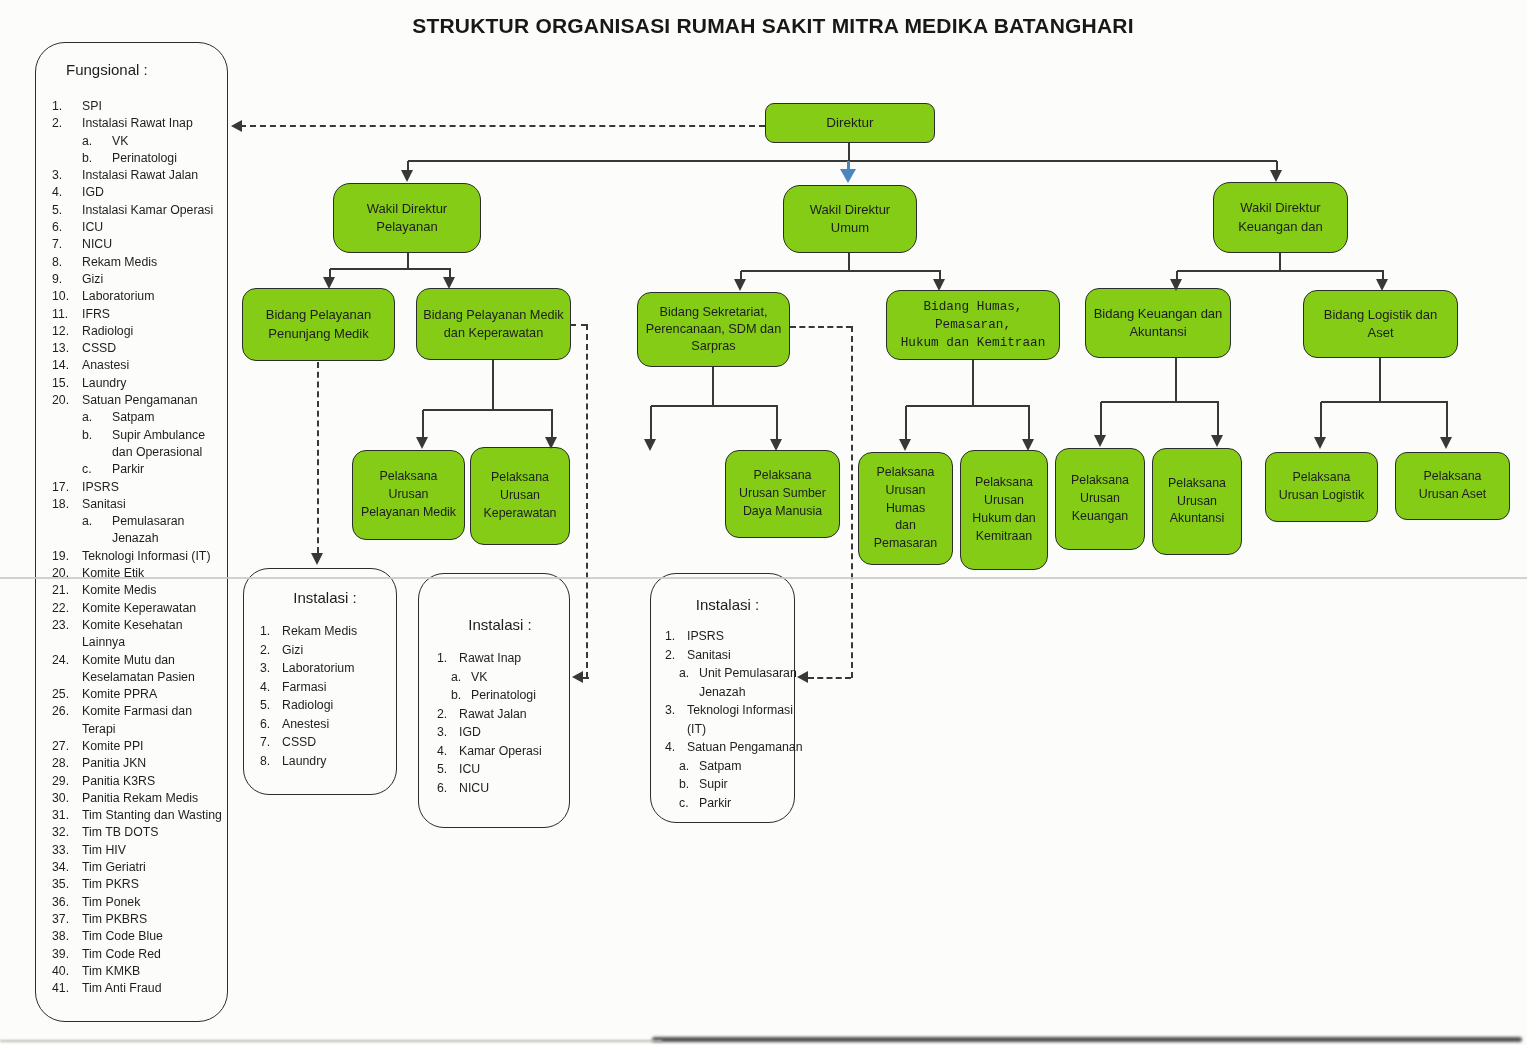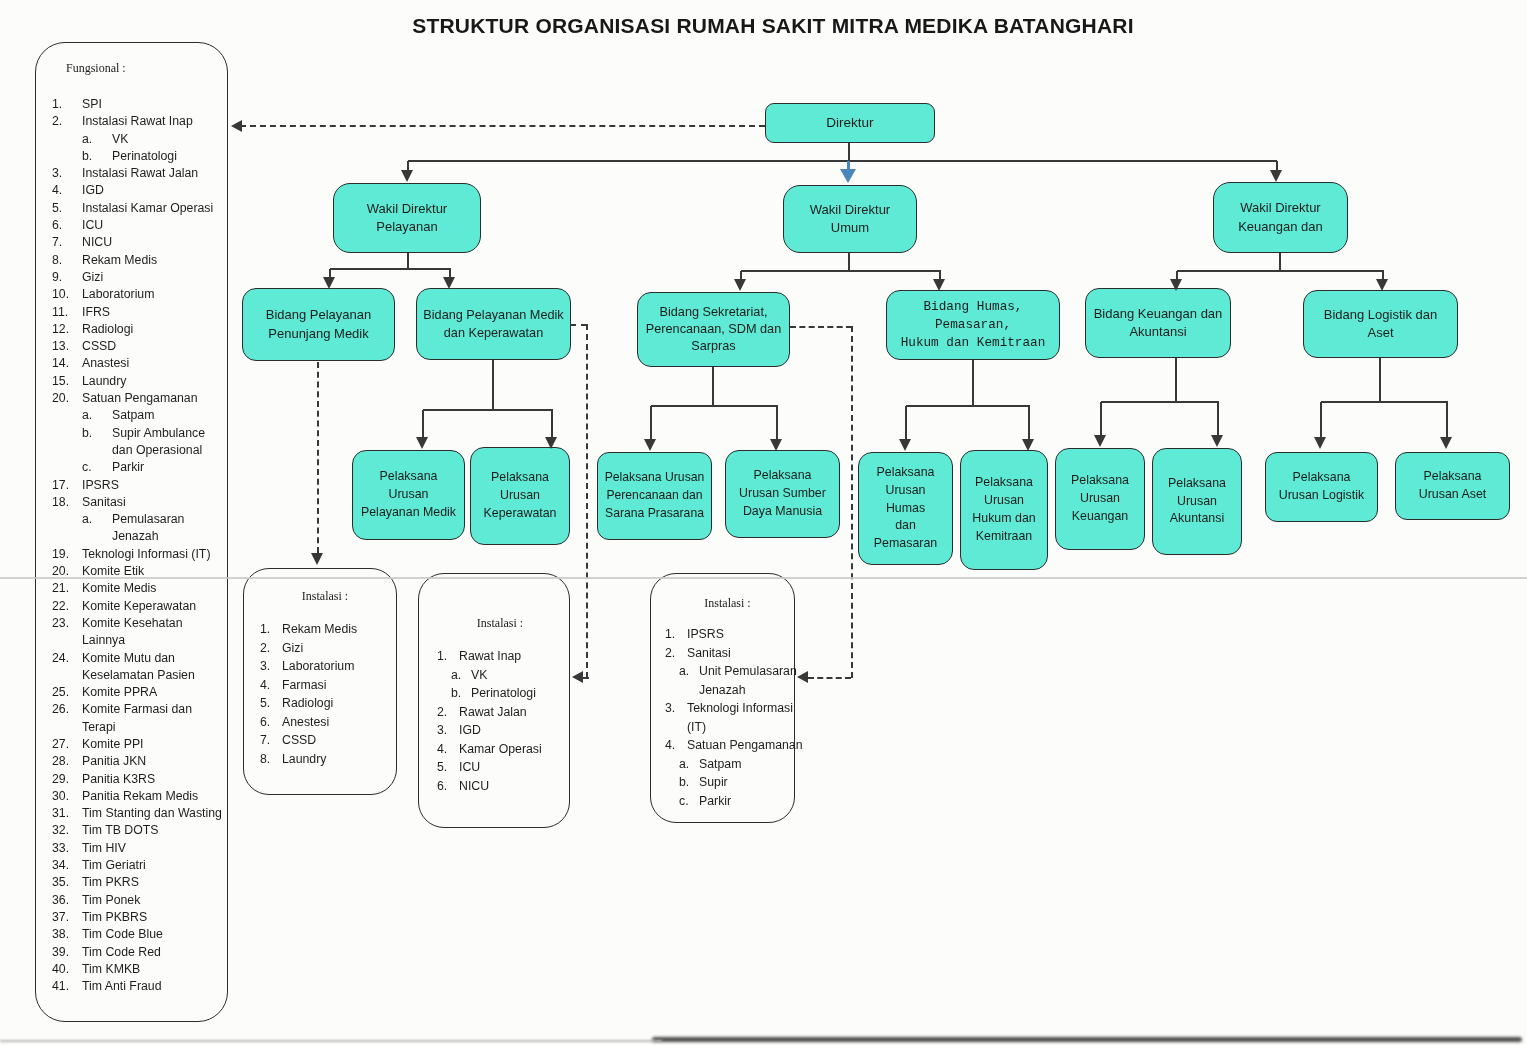--- a/index.html
+++ b/index.html
@@ -11,31 +11,31 @@
     --line:#383838;
     --blue:#4a86be;
   }
   .title{
     position:absolute;left:0;top:14px;width:100%;padding-left:19px;box-sizing:border-box;
     text-align:center;font-size:21px;font-weight:bold;letter-spacing:.2px;color:#181818;
   }
   
   .node{
     position:absolute;box-sizing:border-box;
-    border:1.7px solid #2c2c2c;border-radius:14px;background:#5eead4;
+    border:1.7px solid #2c2c2c;border-radius:14px;background:#84cc16;
     display:flex;align-items:center;justify-content:center;text-align:center;
     white-space:pre-line;font-size:13px;line-height:1.42;padding:4px 6px;
   }
   .node.small{font-size:12.4px;line-height:1.45;}
   
   .panel{
     position:absolute;box-sizing:border-box;background:#fcfcfa;
     border:1.8px solid #2c2c2c;border-radius:30px;
   }
-  .panel .heading{font-size:12px;color:#1c1c1c;font-family:Liberation Serif, serif;}
+  .panel .heading{font-size:15px;color:#1c1c1c;}
   .panel .list{font-size:12.3px;line-height:17.3px;}
   .panel.inst .list{line-height:18.5px;}
   .li{display:flex;align-items:flex-start;}
   .li .n{flex:0 0 30px;}
   .li .t{white-space:pre;}
   .li.lvl1{padding-left:30px;}
   .li.lvl1 .n{flex:0 0 30px;}
   .panel.inst .li .n{flex:0 0 22px;}
   .panel.inst .li.lvl1{padding-left:14px;}
   .panel.inst .li.lvl1 .n{flex:0 0 20px;}
@@ -282,23 +282,20 @@
 Akuntansi</div>
   <div class="node" style="left:1303px;top:290px;width:155px;height:68px;">Bidang Logistik dan
 Aset</div>
 
   <div class="node small" style="left:352px;top:450px;width:113px;height:90px;">Pelaksana
 Urusan
 Pelayanan Medik</div>
   <div class="node small" style="left:470px;top:447px;width:100px;height:98px;">Pelaksana
 Urusan
 Keperawatan</div>
-  <div class="node small" style="left:597px;top:452px;width:115px;height:88px;border-radius:12px;font-size:12.2px;">Pelaksana Urusan
-Perencanaan dan
-Sarana Prasarana</div>
   <div class="node small" style="left:725px;top:450px;width:115px;height:88px;">Pelaksana
 Urusan Sumber
 Daya Manusia</div>
   <div class="node small" style="left:858px;top:452px;width:95px;height:113px;">Pelaksana
 Urusan Humas
 dan Pemasaran</div>
   <div class="node small" style="left:960px;top:450px;width:88px;height:120px;">Pelaksana
 Urusan
 Hukum dan
 Kemitraan</div>

